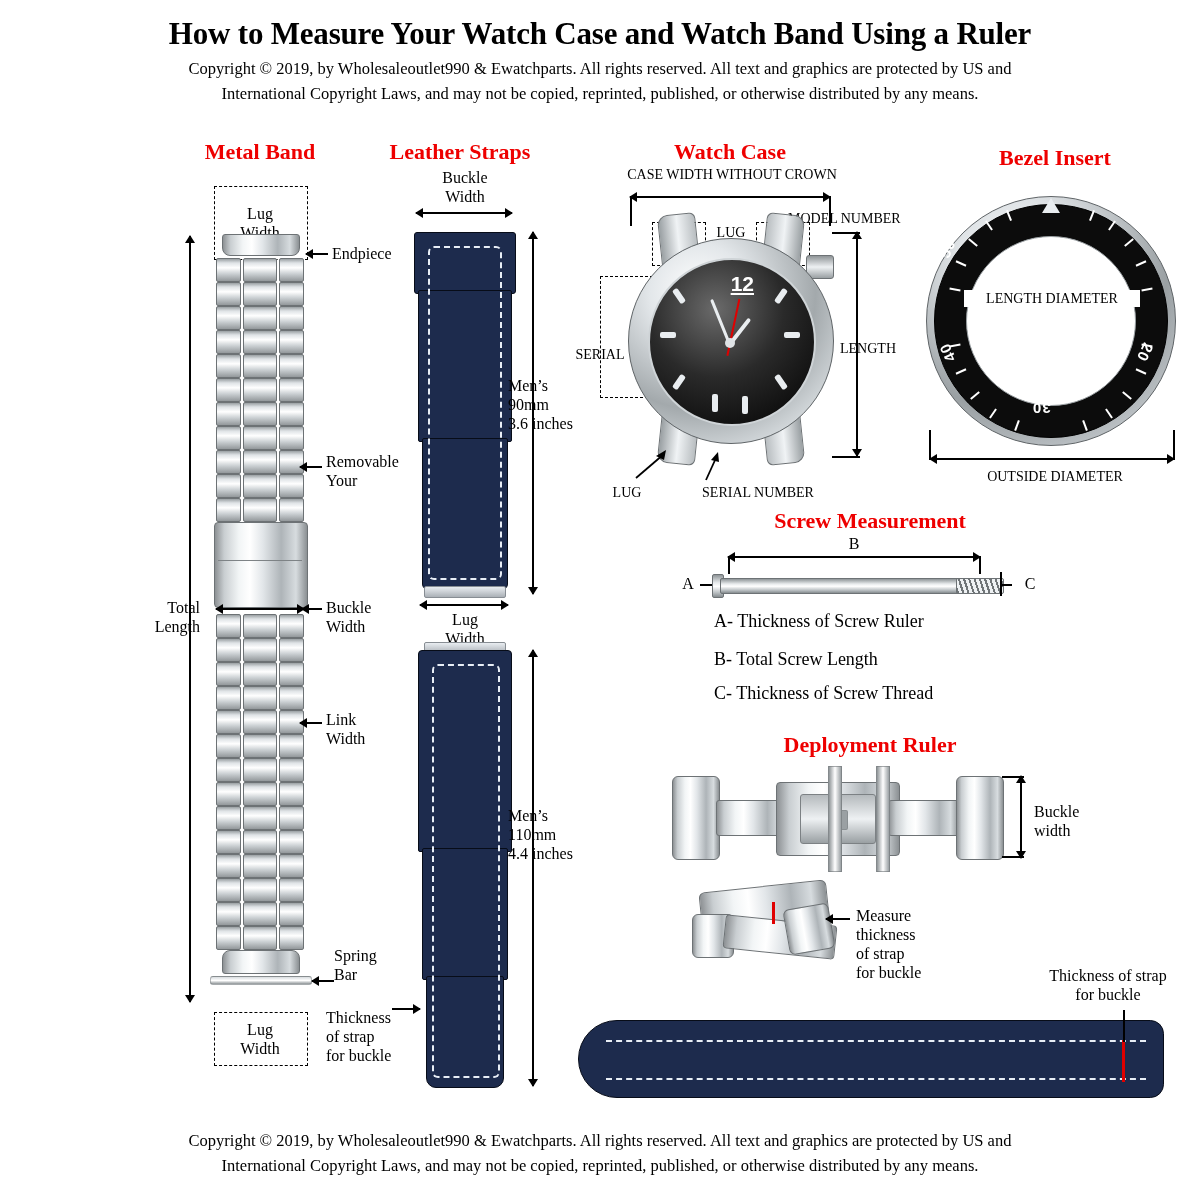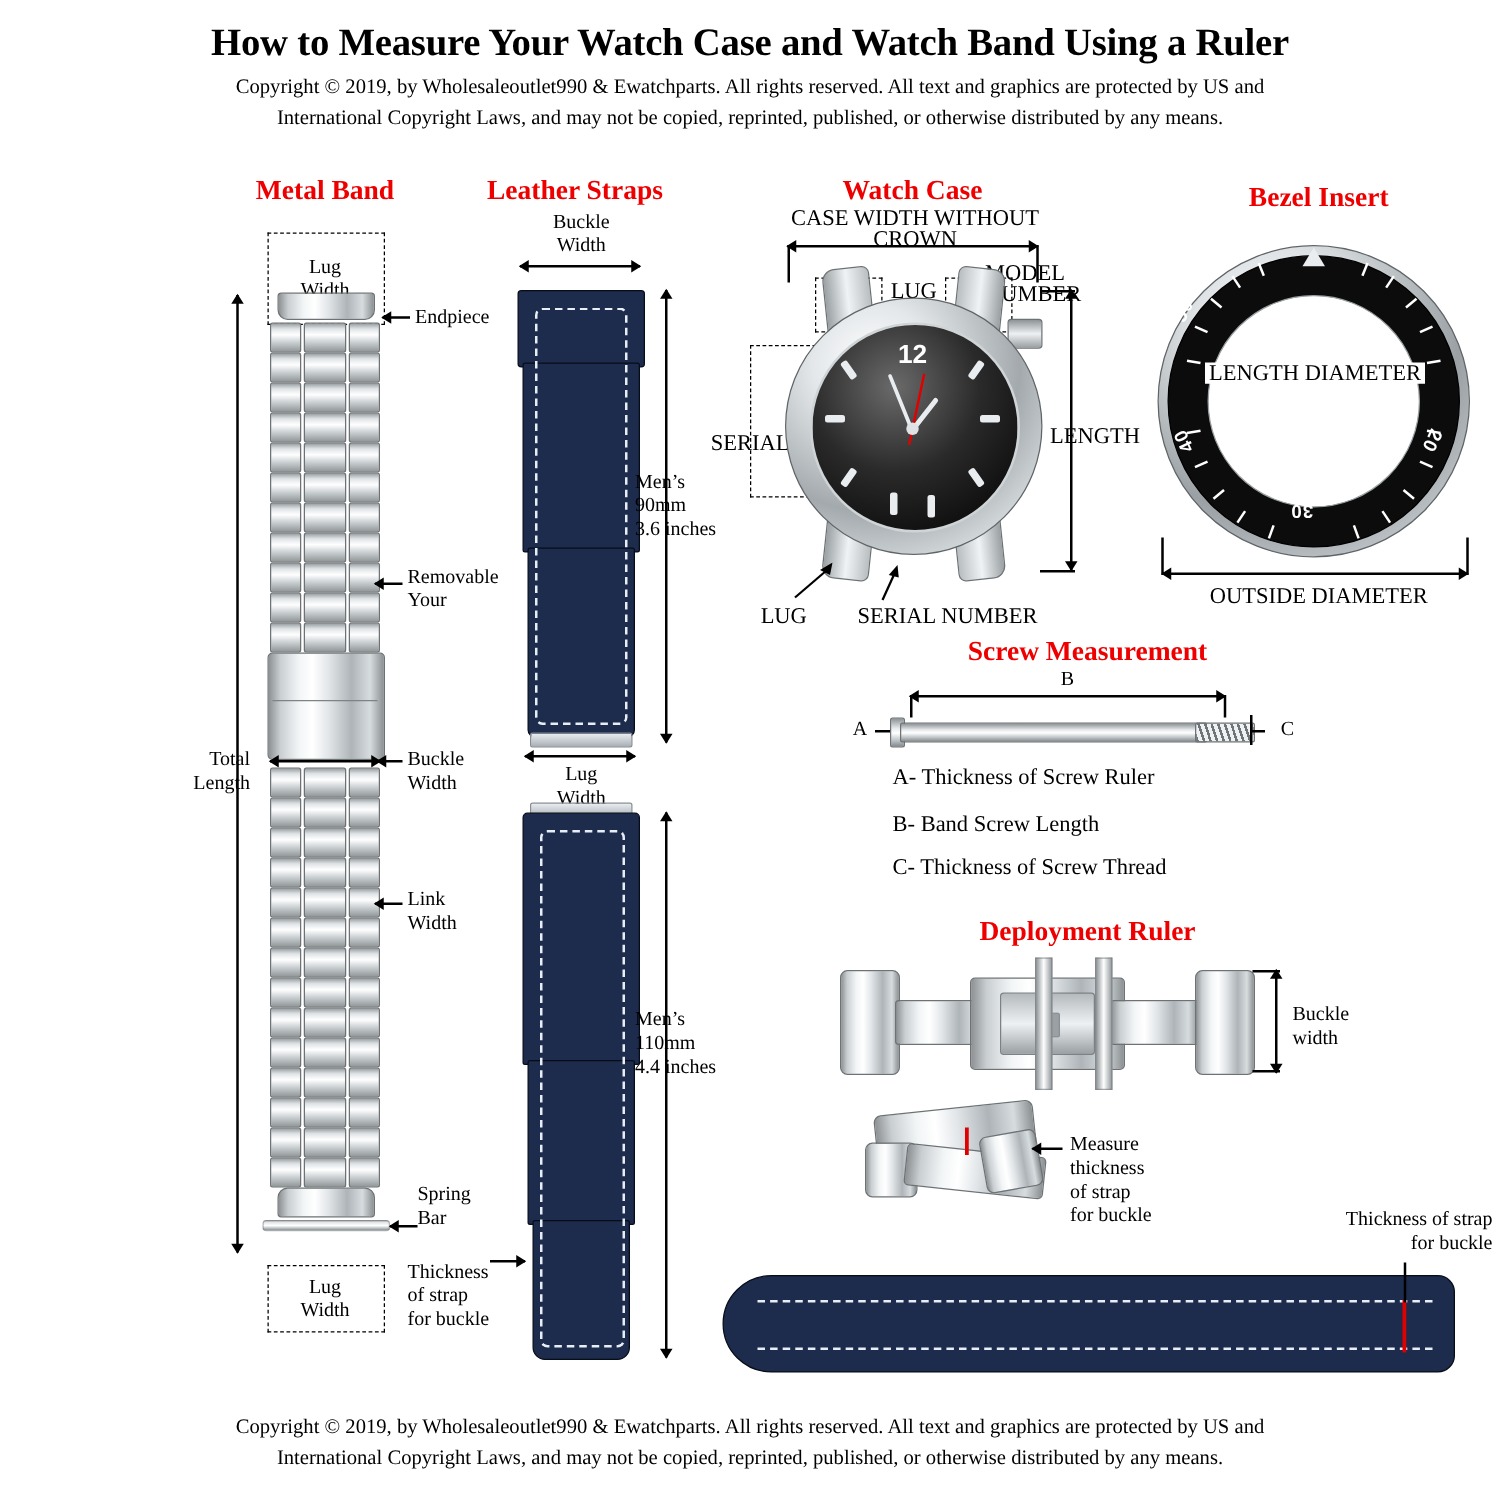--- a/index.html
+++ b/index.html
@@ -47,21 +47,21 @@
   }
 
   
   .lbl {
     font-family: "Liberation Serif", serif;
     font-size: 16px;
     line-height: 19px;
     text-align: center;
     white-space: pre-line;
   }
-  .lbl.small { font-size: 18px; line-height: 17px; }
+  .lbl.small { font-size: 14px; line-height: 17px; }
   .lbl.left { text-align: left; }
   .lbl.right { text-align: right; }
   .lbl.big { font-size: 18px; line-height: 23px; }
 
   
   .dashbox {
     border: 1.5px dashed #000;
   }
   .vline { background: #000; width: 1.6px; }
   .hline { background: #000; height: 1.6px; }
@@ -411,21 +411,21 @@
   <div class="abs" style="top:214px;left:660px;width:36px;height:60px;background:linear-gradient(to right,#9aa0a3,#f0f3f5,#b9bec1);border:1px solid #6d7275;border-radius:10px 6px 0 0;transform:rotate(-6deg);"></div>
   <div class="abs" style="top:214px;left:764px;width:36px;height:60px;background:linear-gradient(to right,#b9bec1,#f0f3f5,#9aa0a3);border:1px solid #6d7275;border-radius:6px 10px 0 0;transform:rotate(6deg);"></div>
   <div class="abs" style="top:400px;left:660px;width:36px;height:62px;background:linear-gradient(to right,#9aa0a3,#f0f3f5,#b9bec1);border:1px solid #6d7275;border-radius:0 0 6px 10px;transform:rotate(6deg);"></div>
   <div class="abs" style="top:400px;left:764px;width:36px;height:62px;background:linear-gradient(to right,#b9bec1,#f0f3f5,#9aa0a3);border:1px solid #6d7275;border-radius:0 0 10px 6px;transform:rotate(-6deg);"></div>
 
   <div class="abs" style="top:253px;left:808px;width:22px;height:26px;background:linear-gradient(to right,#8f9497,#eef1f3,#9aa0a3);border:1px solid #6d7275;border-radius:3px;transform:rotate(90deg);"></div>
   <div class="abs" style="top:330px;left:806px;width:22px;height:28px;background:repeating-linear-gradient(to bottom,#8f9497 0 2px,#eef1f3 2px 4px);border:1px solid #6d7275;border-radius:3px;"></div>
 
   <div class="abs" style="top:238px;left:628px;width:204px;height:204px;border-radius:50%;background:radial-gradient(circle at 34% 26%,#ffffff 0%,#e3e7ea 24%,#a3a9ac 58%,#d2d7da 80%,#7c8184 100%);border:1px solid #5f6467;"></div>
   <div class="abs" style="top:258px;left:648px;width:164px;height:164px;border-radius:50%;background:radial-gradient(circle at 40% 30%,#6a6a6a 0%,#2a2a2a 45%,#000 100%);border:2px solid #cfd4d7;"></div>
-  <div class="abs" style="top:272px;left:706px;width:48px;text-align:center;color:#fff;font-family:'Liberation Sans',sans-serif;font-size:21px;font-weight:bold;">12</div>
+  <div class="abs" style="top:272px;left:706px;width:48px;text-align:right;color:#fff;font-family:'Liberation Sans',sans-serif;font-size:21px;font-weight:bold;text-decoration:underline;">12</div>
 
   <div class="abs" style="top:288px;left:676px;width:6px;height:16px;background:#e9edf0;transform:rotate(-35deg);border-radius:2px;"></div>
   <div class="abs" style="top:288px;left:778px;width:6px;height:16px;background:#e9edf0;transform:rotate(35deg);border-radius:2px;"></div>
   <div class="abs" style="top:332px;left:660px;width:16px;height:6px;background:#e9edf0;border-radius:2px;"></div>
   <div class="abs" style="top:332px;left:784px;width:16px;height:6px;background:#e9edf0;border-radius:2px;"></div>
   <div class="abs" style="top:374px;left:676px;width:6px;height:16px;background:#e9edf0;transform:rotate(35deg);border-radius:2px;"></div>
   <div class="abs" style="top:374px;left:778px;width:6px;height:16px;background:#e9edf0;transform:rotate(-35deg);border-radius:2px;"></div>
   <div class="abs" style="top:394px;left:712px;width:6px;height:18px;background:#e9edf0;border-radius:2px;"></div>
   <div class="abs" style="top:396px;left:742px;width:6px;height:18px;background:#e9edf0;border-radius:2px;"></div>
 
@@ -511,21 +511,21 @@
   <div class="abs screw-shaft" style="top:578px;left:720px;width:244px;height:14px;"></div>
   <div class="abs screw-thread" style="top:578px;left:956px;width:46px;height:14px;"></div>
 
   <div class="abs lbl" style="top:574px;left:672px;width:32px;">A</div>
   <div class="abs hline" style="top:584px;left:700px;width:12px;"></div>
   <div class="abs lbl" style="top:574px;left:1014px;width:32px;">C</div>
   <div class="abs hline" style="top:584px;left:1000px;width:12px;"></div>
   <div class="abs vline" style="top:572px;left:1000px;height:24px;"></div>
 
   <div class="abs lbl big left" style="top:610px;left:714px;width:430px;">A- Thickness of Screw Ruler</div>
-  <div class="abs lbl big left" style="top:648px;left:714px;width:430px;">B- Band Screw Length</div>
+  <div class="abs lbl big left" style="top:648px;left:714px;width:430px;">B- Total Screw Length</div>
   <div class="abs lbl big left" style="top:682px;left:714px;width:430px;">C- Thickness of Screw Thread</div>
 </div>
 
 <div class="abs section-title" style="top:732px;left:700px;width:340px;">Deployment Ruler</div>
 
 <div class="abs">
 
   <div class="abs steel" style="top:776px;left:672px;width:46px;height:82px;border-radius:6px;"></div>
   <div class="abs steel" style="top:800px;left:716px;width:70px;height:34px;border-radius:3px;"></div>
   <div class="abs steel" style="top:782px;left:776px;width:122px;height:72px;border-radius:4px;"></div>
@@ -550,21 +550,21 @@
   <div class="abs point-l" style="top:918px;left:826px;width:24px;"></div>
   <div class="abs lbl left" style="top:906px;left:856px;width:130px;text-align:left;">Measure
 thickness
 of strap
 for buckle</div>
 
   <div class="abs leather" style="top:1020px;left:578px;width:584px;height:76px;border-radius:40px 14px 14px 40px;"></div>
   <div class="abs" style="top:1040px;left:606px;width:540px;height:0;border-top:2px dashed #e8eef6;"></div>
   <div class="abs" style="top:1078px;left:606px;width:540px;height:0;border-top:2px dashed #e8eef6;"></div>
   <div class="abs redmark" style="top:1040px;left:1122px;width:3px;height:42px;"></div>
-  <div class="abs lbl left" style="top:966px;left:1022px;width:172px;text-align:right;">Thickness of strap
+  <div class="abs lbl left" style="top:966px;left:1022px;width:172px;text-align:center;">Thickness of strap
 for buckle</div>
   <div class="abs vline" style="top:1010px;left:1123px;height:32px;"></div>
 </div>
 
 <div class="abs copyright" id="copyright-bottom">
   <div>Copyright  © 2019, by Wholesaleoutlet990 &amp; Ewatchparts. All rights reserved. All text and graphics are protected by US and</div>
   <div>International Copyright Laws, and may not be copied, reprinted, published, or otherwise distributed by any  means.</div>
 </div>
 
 </body></html>

